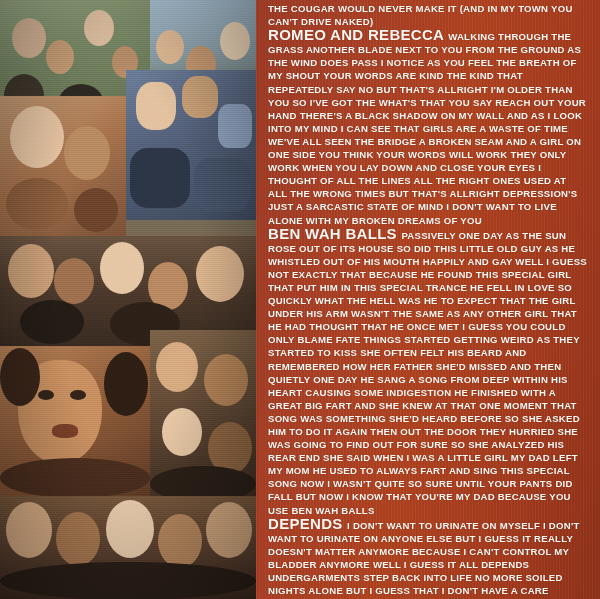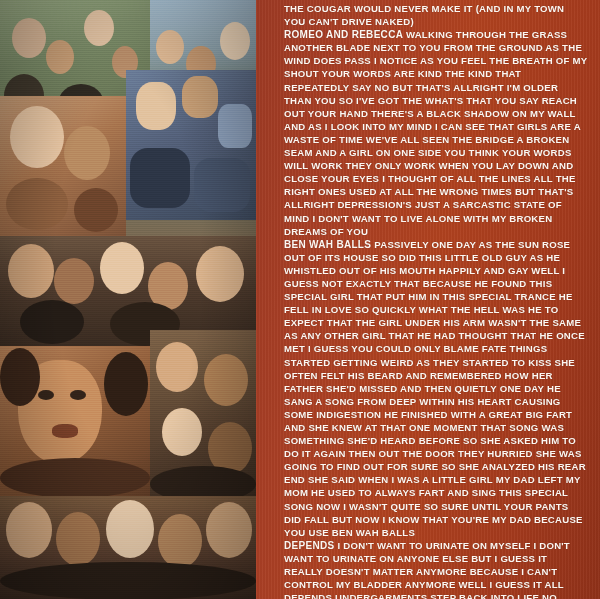--- a/index.html
+++ b/index.html
@@ -53,21 +53,21 @@
   
   .text-panel {
     position: absolute;
     left: 256px;
     top: 0;
     width: 344px;
     height: 599px;
     background: linear-gradient(100deg, #9d3a24 0%, #a93f25 22%, #b0421f 50%, #a43a1d 78%, #8f3119 100%);
     color: #ffffff;
     box-sizing: border-box;
-    padding: 2px 12px 6px 28px;
+    padding: 2px 12px 6px 12px;
     overflow: hidden;
   }
   .text-panel .texture {
     position: absolute;
     inset: 0;
     background:
       repeating-linear-gradient(90deg, rgba(255,255,255,0.035) 0px, rgba(255,255,255,0.035) 1px, rgba(0,0,0,0.03) 1px, rgba(0,0,0,0.03) 3px);
     pointer-events: none;
   }
   .lyrics {
@@ -79,21 +79,21 @@
     text-transform: uppercase;
     font-weight: 700;
     color: #fdf7f2;
     text-shadow: 0 0 1px rgba(0,0,0,0.35);
   }
   .lyrics p {
     margin: 0 0 0 0;
     padding: 0;
   }
   .song-title {
-    font-size: 10px;
+    font-size: 15px;
     font-weight: 700;
     letter-spacing: 0.3px;
   }
   .frag {
     display: block;
   }
 </style>
 </head>
 <body>
 

